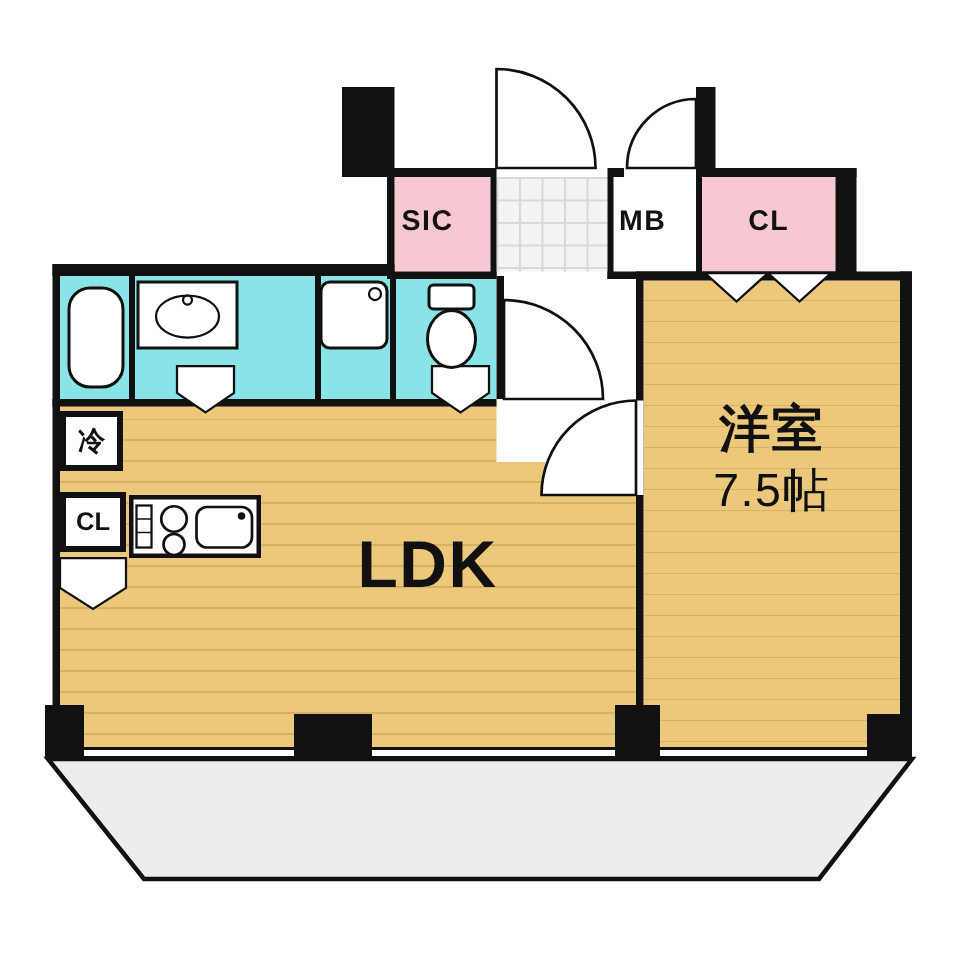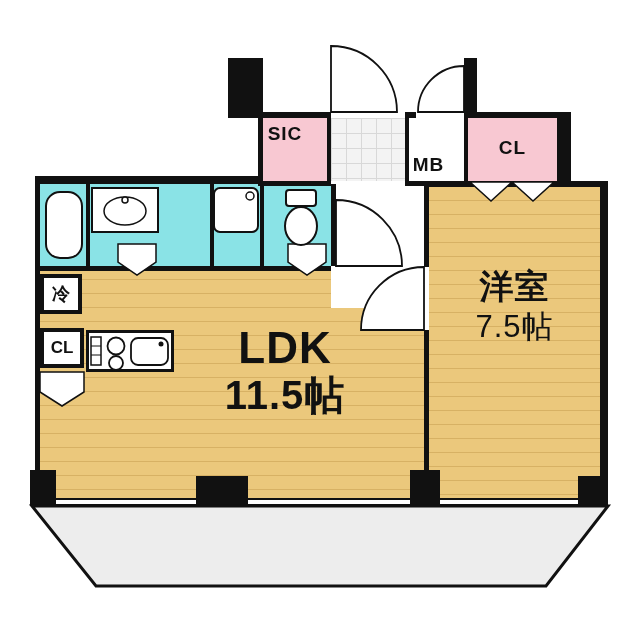--- a/index.html
+++ b/index.html
@@ -15,21 +15,21 @@
         background-image:linear-gradient(#d8d8d8 1px,transparent 1px),
                          linear-gradient(90deg,#d8d8d8 1px,transparent 1px);
         background-size:15px 15px;}
   .gap{position:absolute;background:#ffffff;}
   .lbl{position:absolute;text-align:center;font-weight:600;letter-spacing:1px;}
   .s19{font-size:19px;}
   .box{position:absolute;background:#fff;border:4px solid #111;box-sizing:border-box;
        display:flex;align-items:center;justify-content:center;font-weight:600;}
   .window{position:absolute;height:8px;background:#fff;border-top:2px solid #111;
           border-bottom:2px solid #111;box-sizing:border-box;}
-  .big1{font-size:44px;font-weight:700;display:block;line-height:1.1;}
+  .big1{font-size:44px;font-weight:700;display:block;line-height:1.1;margin-top:29px;}
   .big2{font-size:40px;font-weight:700;display:block;line-height:1.15;}
   .mid1{font-size:34px;font-weight:700;display:block;line-height:1.25;}
   .mid2{font-size:31px;font-weight:400;display:block;line-height:1.25;}
   svg{position:absolute;left:0;top:0;pointer-events:none;}
 </style>
 </head>
 <body>
 
 <div class="plan">
 
@@ -120,27 +120,26 @@
 
     <rect x="91" y="337" width="10" height="28" fill="#fff" stroke="#111" stroke-width="1.5"></rect>
     <line x1="91" y1="346" x2="101" y2="346" stroke="#111" stroke-width="1"></line>
     <line x1="91" y1="355" x2="101" y2="355" stroke="#111" stroke-width="1"></line>
     <circle cx="116" cy="346" r="8.5" fill="#fff" stroke="#111" stroke-width="1.8"></circle>
     <circle cx="116" cy="363" r="7" fill="#fff" stroke="#111" stroke-width="1.8"></circle>
     <rect x="131" y="338" width="37" height="27" rx="7" fill="#fff" stroke="#111" stroke-width="1.8"></rect>
     <circle cx="161" cy="344" r="2.5" fill="#111"></circle>
   </svg>
 
-  <div class="lbl s19" style="left:263px;top:123px;width:44px">SIC</div>
-  <div class="lbl s19" style="left:409px;top:154px;width:39px">MB</div>
+  <div class="lbl s19" style="left:263px;top:137px;width:44px">SIC</div>
+  <div class="lbl s19" style="left:409px;top:137px;width:39px">MB</div>
   <div class="lbl s19" style="left:468px;top:137px;width:89px">CL</div>
 
   <div class="lbl" style="left:145px;top:324px;width:280px">
     <span class="big1">LDK</span>
-    <span class="big2">11.5帖</span>
   </div>
 
   <div class="lbl" style="left:429px;top:265px;width:171px">
     <span class="mid1">洋室</span>
     <span class="mid2">7.5帖</span>
   </div>
 
 
 </div>
 

